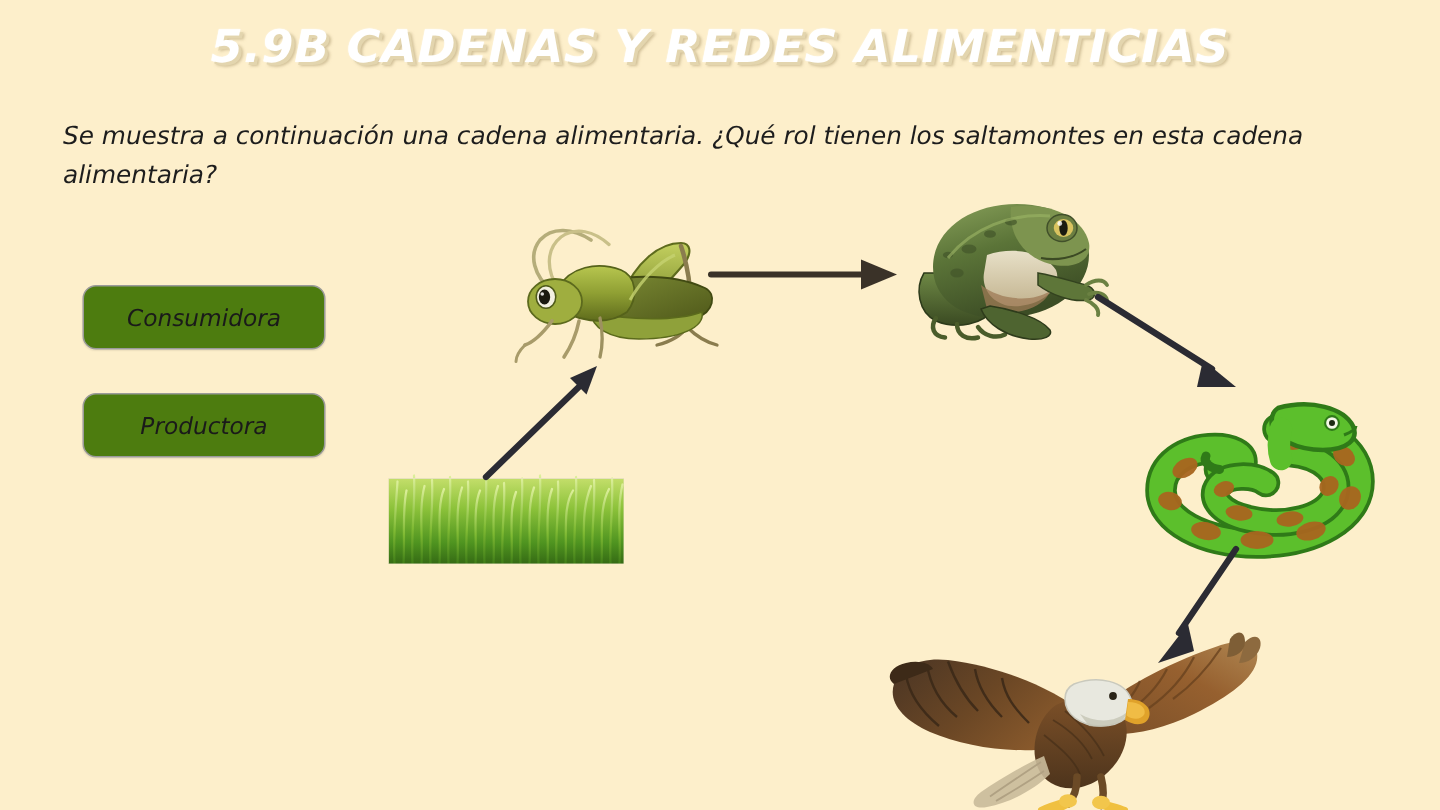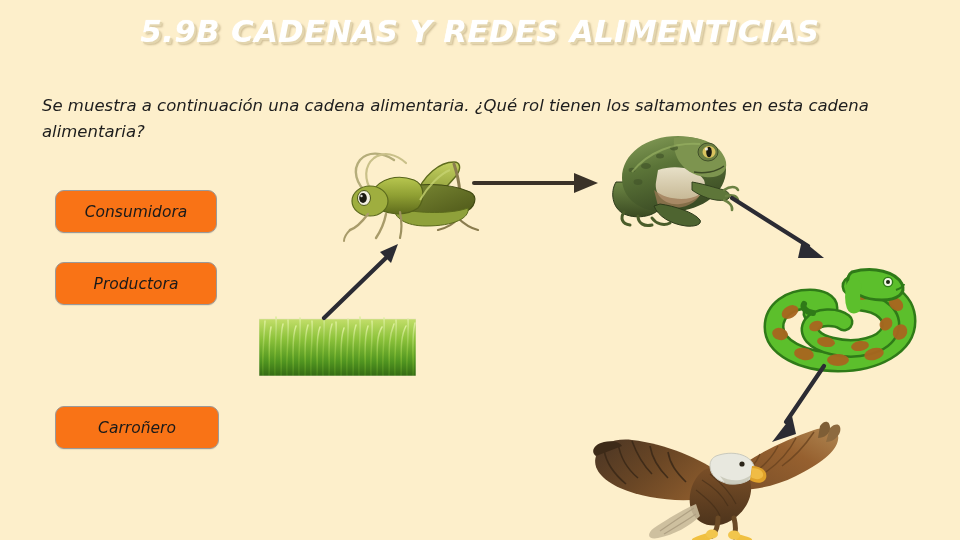--- a/index.html
+++ b/index.html
@@ -41,29 +41,28 @@
   
   #question {
     position: absolute;
     left: 42px;
     top: 78px;
     width: 856px;
     font-family: "DejaVu Sans", sans-serif;
     font-size: 16.5px;
     line-height: 1.55;
     color: #1d1d1d;
-    margin-top: 15px;
   }
 
   
   .option {
     position: absolute;
     left: 55px;
     height: 43px;
-    background: #f97316;
+    background: #4d7c0f;
     border: 1px solid #9a9a9a;
     border-radius: 9px;
     box-sizing: border-box;
     display: flex;
     align-items: center;
     justify-content: center;
     font-family: "DejaVu Sans", sans-serif;
     font-size: 15.5px;
     color: #1a1a1a;
     box-shadow: 0 1px 1px rgba(0,0,0,0.07);
@@ -106,23 +105,20 @@
 
   <div id="title">5.9B Cadenas y Redes Alimenticias</div>
 
   <div id="question">Se muestra a continuación una cadena alimentaria. ¿Qué rol tienen los saltamontes en esta cadena alimentaria?</div>
 
   <div class="option" id="opt0">
     <span>Consumidora</span>
   </div>
   <div class="option" id="opt1">
     <span>Productora</span>
-  </div>
-  <div class="option" id="opt3">
-    <span>Carroñero</span>
   </div>
 
   <div class="sprite" id="grass">
     <svg viewBox="0 0 157 65" width="157" height="65" xmlns="http://www.w3.org/2000/svg">
       <defs>
         <linearGradient id="gGrass" x1="0" y1="0" x2="0" y2="1">
           <stop offset="0%" stop-color="#c3de6a"></stop>
           <stop offset="35%" stop-color="#8cc23a"></stop>
           <stop offset="75%" stop-color="#4f9420"></stop>
           <stop offset="100%" stop-color="#356a14"></stop>

